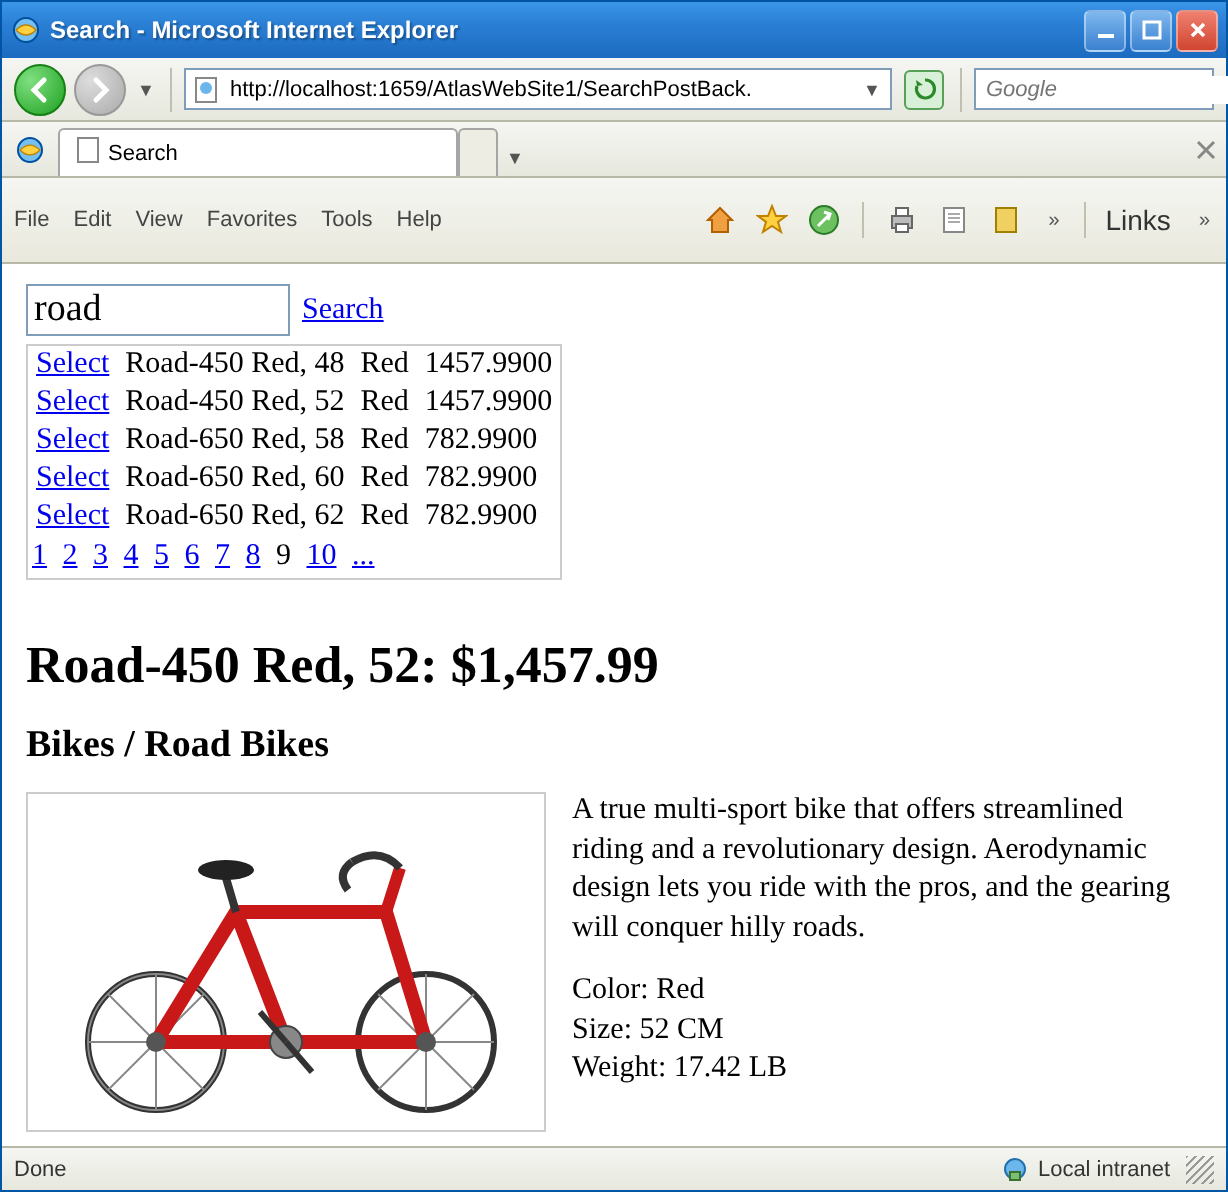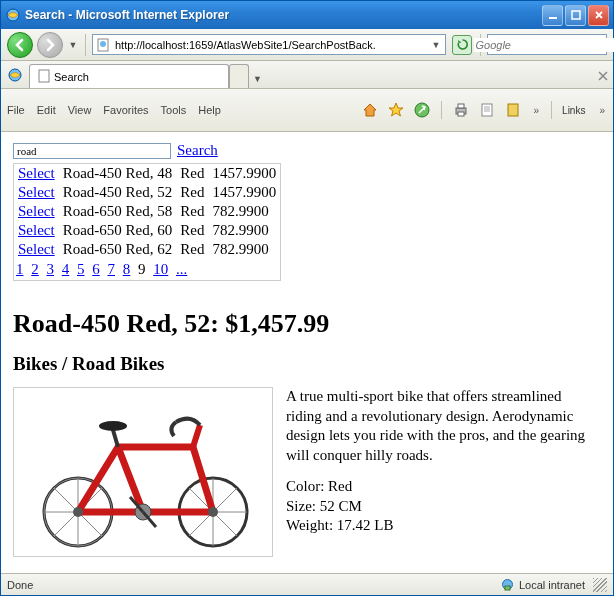--- a/index.html
+++ b/index.html
@@ -19,41 +19,41 @@
   .nav-btn { width: 26px; height: 26px; border-radius: 50%; display: flex; align-items: center; justify-content: center; }
   .back-btn { background: radial-gradient(circle at 30% 30%, #7fe080, #1ea020); border:1px solid #168016; }
   .fwd-btn { background: radial-gradient(circle at 30% 30%, #ddd, #aaa); border:1px solid #999; }
   .drop-arrow { width:12px; color:#555; font-size:9px; text-align:center; }
   .sep { width:1px; height:22px; background:#c0c0b0; margin:0 2px; }
   .addr-icon { width:16px; height:16px; display:inline-flex; align-items:center; justify-content:center; margin-right:2px; }
   .addr-box { flex:1; display:flex; align-items:center; background:#fff; border:1px solid #7f9db9; height:21px; padding:0 2px; }
   .addr-box input { flex:1; border:none; outline:none; font-size:11px; font-family:inherit; }
   .addr-drop { width:14px; text-align:center; color:#555; font-size:9px; }
   .go-btn { width:20px; height:20px; background:#d8f0d8; border:1px solid #58a058; border-radius:3px; display:flex; align-items:center; justify-content:center; margin:0 2px; }
-  .search-box { width:120px; display:flex; align-items:center; background:#fff; border:1px solid #7f9db9; height:21px; padding:0 3px;justify-content:center; }
+  .search-box { width:120px; display:flex; align-items:center; background:#fff; border:1px solid #7f9db9; height:21px; padding:0 3px; }
   .search-box input { flex:1; border:none; outline:none; font-size:11px; color:#888; font-style:italic; }
 
   .tab-row { height: 28px; background: linear-gradient(#f5f6f2,#e6e7dd); border-bottom:1px solid #b8b8a8; display:flex; align-items:flex-end; padding:0 4px; }
   .tab-fav { width:20px; height:22px; display:flex; align-items:center; justify-content:center; margin-right:4px; margin-bottom:2px; }
   .tab { height:24px; background:#fff; border:1px solid #a5a5a5; border-bottom:none; border-radius:3px 3px 0 0; display:flex; align-items:center; padding:0 8px; gap:4px; min-width:200px; }
   .tab.blank { min-width:20px; background:#edede3; }
   .tab-close { margin-left:auto; }
   .tools-chev { margin-left:4px; margin-bottom:4px; color:#555; font-size:9px; }
 
   .menu-row { height:43px; background:linear-gradient(#f5f6f2,#e8e8dc); border-bottom:1px solid #b8b8a8; display:flex; align-items:center; padding:0 6px; gap:12px; color:#444; }
   .menu-row .menu-item { cursor:pointer; }
   .menu-spacer { flex:1; }
   .toolbar-icons { display:flex; align-items:center; gap:8px; }
   .tool-icon { width:18px; height:18px; display:flex; align-items:center; justify-content:center; }
   .chevrons { font-size:10px; color:#555; letter-spacing:-2px; margin:0 4px; }
-  .links-label { font-size:10px; color:#333; margin-right:2px; }
+  .links-label { font-size:14px; color:#333; margin-right:2px; }
 
   .content { flex:1; background:#fff; overflow:auto; padding:10px 12px 6px 12px; font-family:"Times New Roman",serif; font-size:15px; color:#000; }
   .search-area { display:flex; align-items:center; gap:6px; }
-  .search-area input { border:1px solid #7f9db9; font-family:inherit; font-size:11px; padding:1px 3px; width:158px; }
+  .search-area input { border:1px solid #7f9db9; font-family:inherit; font-size:19px; padding:1px 3px; width:132px; }
   .link { color:#0000ee; text-decoration:underline; cursor:pointer; }
   .results-table { border:1px solid #ccc; border-collapse:collapse; margin-top:4px; }
   .results-table td { padding:1px 4px; font-size:15px; white-space:nowrap;margin-left:48px; }
   .pager td { padding:2px 0; }
   .pager span { margin:0 2px; }
   .pager .current { color:#000; text-decoration:none; }
   h1.prod-title { font-size:26px; font-weight:bold; margin:28px 0 10px 0; }
   h2.category { font-size:19px; font-weight:bold; margin:14px 0 12px 0; }
   .detail-row { display:flex; gap:13px; align-items:flex-start; }
   .bike-img { width:260px; height:170px; border:1px solid #ccc; display:flex; align-items:center; justify-content:center; background:#fff; }

